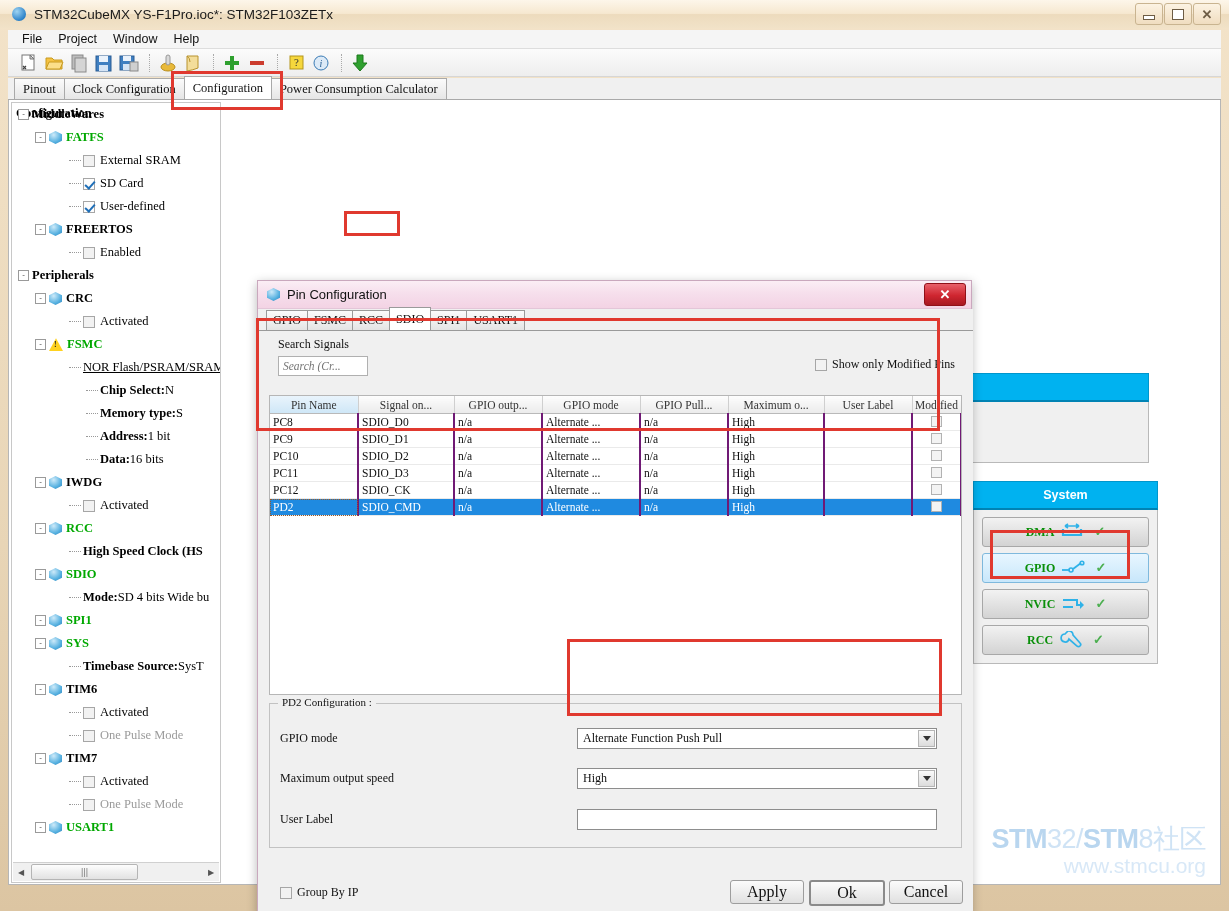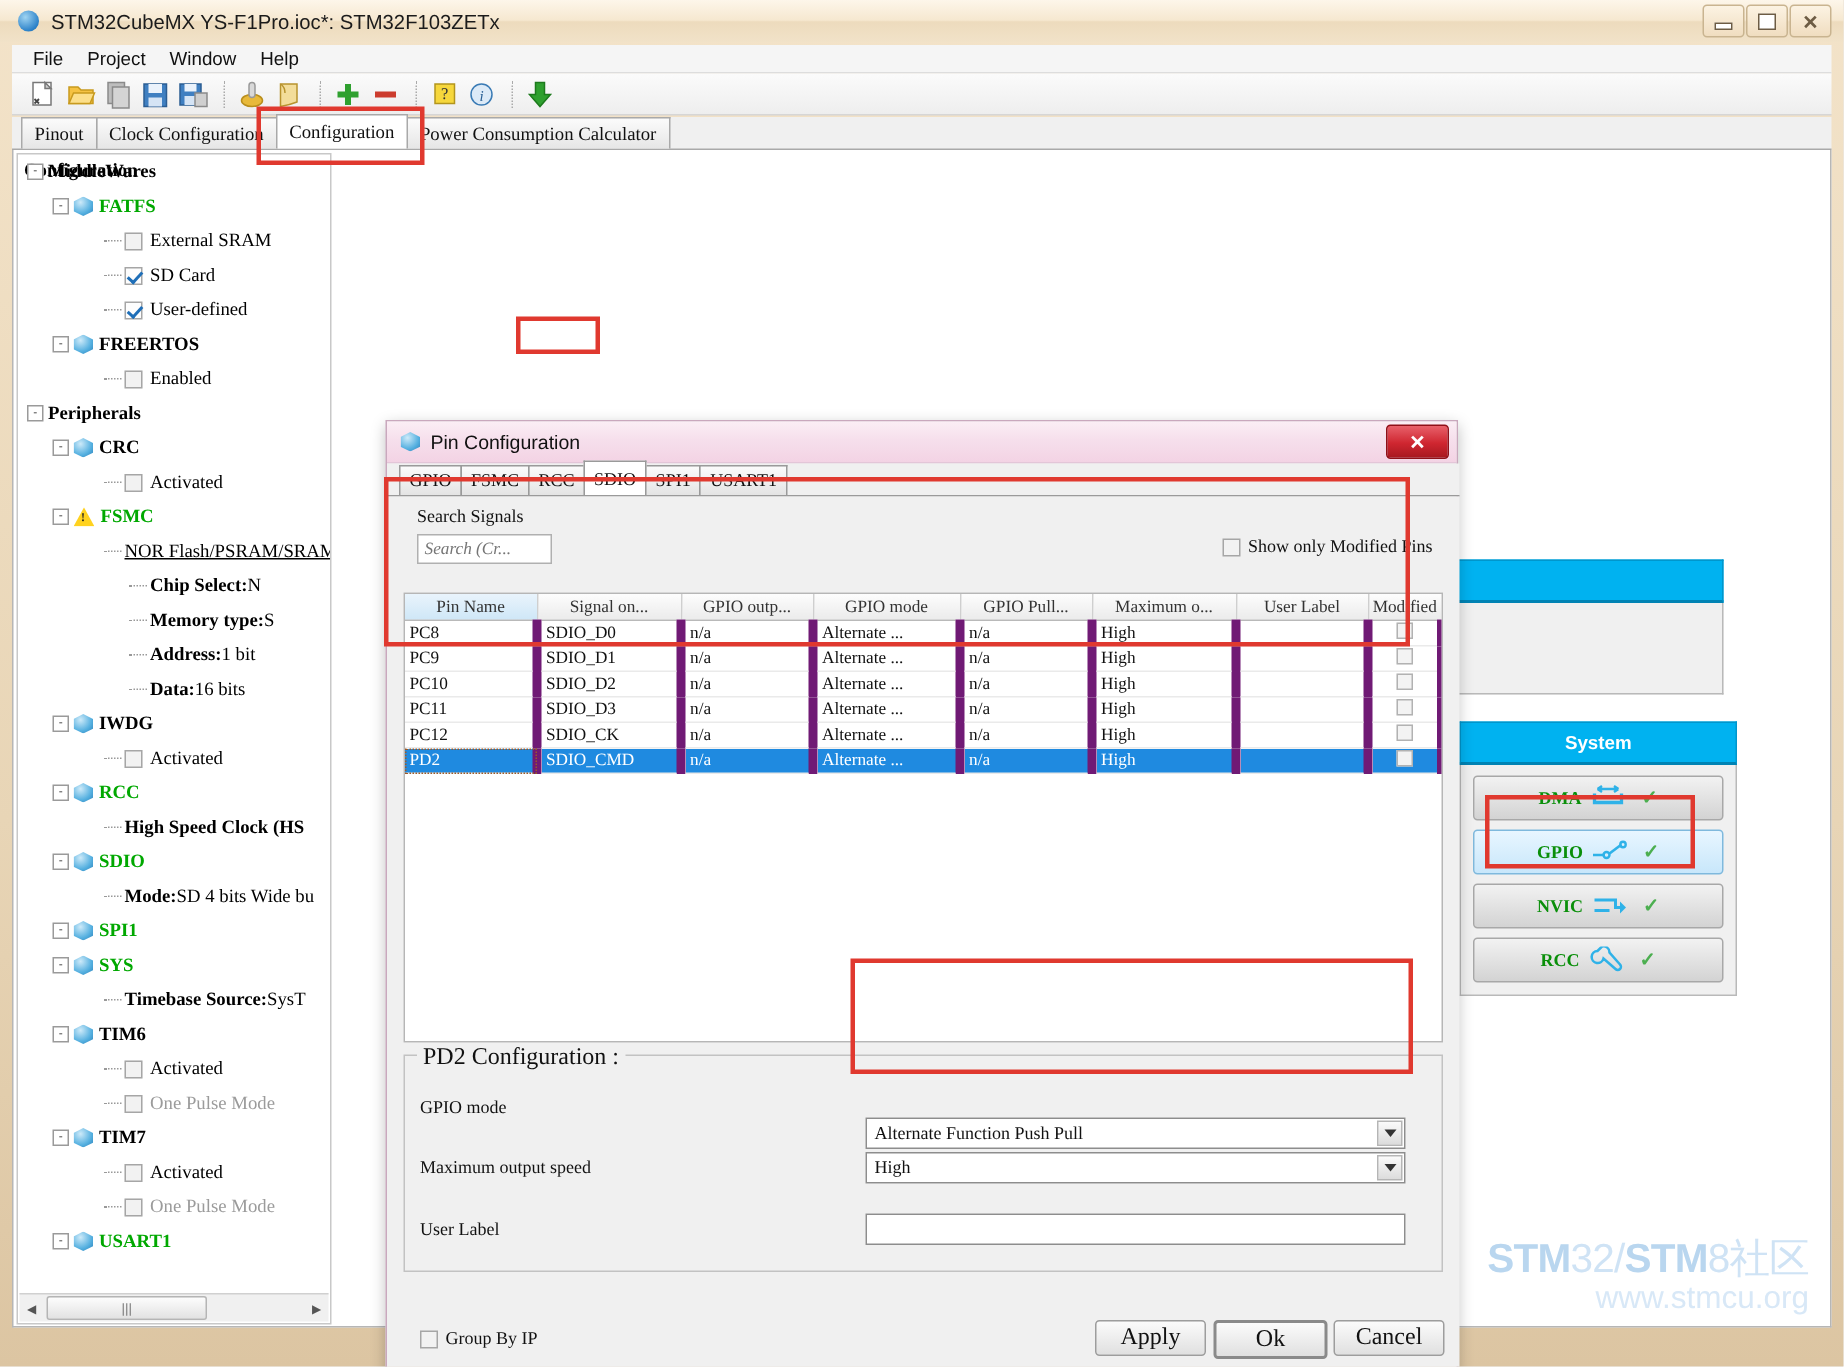--- a/index.html
+++ b/index.html
@@ -218,39 +218,39 @@
   }
   #pin-table table{border-collapse:collapse;width:100%;table-layout:fixed;}
   #pin-table th{
     height:17px;background:linear-gradient(180deg,#fdfdfd,#ebebeb);
     border-right:1px solid #cfcfcf;border-bottom:1px solid #b9b9b9;
     font-family:"Liberation Serif",serif;font-size:11.5px;font-weight:normal;
     color:#333;text-align:center;padding:0;overflow:hidden;white-space:nowrap;
   }
   #pin-table th.sorted{background:linear-gradient(180deg,#e9f4fc,#cfe7f7);}
   #pin-table td{
-    height:16px;border-right:6px solid #701a75;border-bottom:1px solid #eaeaea;
+    height:16px;border-right:2px solid #701a75;border-bottom:1px solid #eaeaea;
     font-family:"Liberation Serif",serif;font-size:11.5px;color:#111;
     padding:0 3px;white-space:nowrap;overflow:hidden;
   }
   #pin-table tr.sel td{background:#1f8ae0;color:#fff;}
   #pin-table tr.sel td.pinname{outline:1px dotted #9a5a2a;outline-offset:-1px;}
   .rowcb{
     display:inline-block;width:11px;height:11px;border:1px solid #b2b2b2;
     background:#f3f3f3;box-sizing:border-box;
   }
 
   
   #cfg-group{
     position:absolute;left:11px;top:372px;width:693px;height:145px;
     border:1px solid #c2c2c2;box-sizing:border-box;
   }
   #cfg-legend{
     position:absolute;left:8px;top:-8px;background:#f0f0f0;padding:0 4px;
-    font-family:"Liberation Serif",serif;font-size:16px;color:#111;
+    font-family:"Liberation Serif",serif;font-size:11px;color:#111;
   }
   .cfg-row{position:absolute;left:10px;height:21px;display:flex;align-items:center;}
   .cfg-row .clab{width:300px;font-family:"Liberation Serif",serif;font-size:12px;color:#111;}
   .combo{
     position:absolute;width:360px;height:21px;background:#fff;border:1px solid #8d8d8d;
     box-sizing:border-box;display:flex;align-items:center;
     font-family:"Liberation Serif",serif;font-size:12px;color:#111;padding-left:5px;
   }
   .combo .arrowbox{
     position:absolute;right:1px;top:1px;width:17px;height:17px;
@@ -747,21 +747,21 @@
             </tbody>
           </table>
         </div>
 
         <div id="cfg-group">
           <div id="cfg-legend">PD2 Configuration :</div>
 
           <div class="cfg-row" style="top:24px;">
             <span class="clab">GPIO mode</span>
           </div>
-          <div class="combo" style="left:307px;top:41px;">
+          <div class="combo" style="left:307px;top:24px;">
             <span>Alternate Function Push Pull</span>
             <span class="arrowbox">
                 <i></i>
               </span>
           </div>
 
           <div class="cfg-row" style="top:64px;">
             <span class="clab">Maximum output speed</span>
           </div>
           <div class="combo" style="left:307px;top:64px;">

